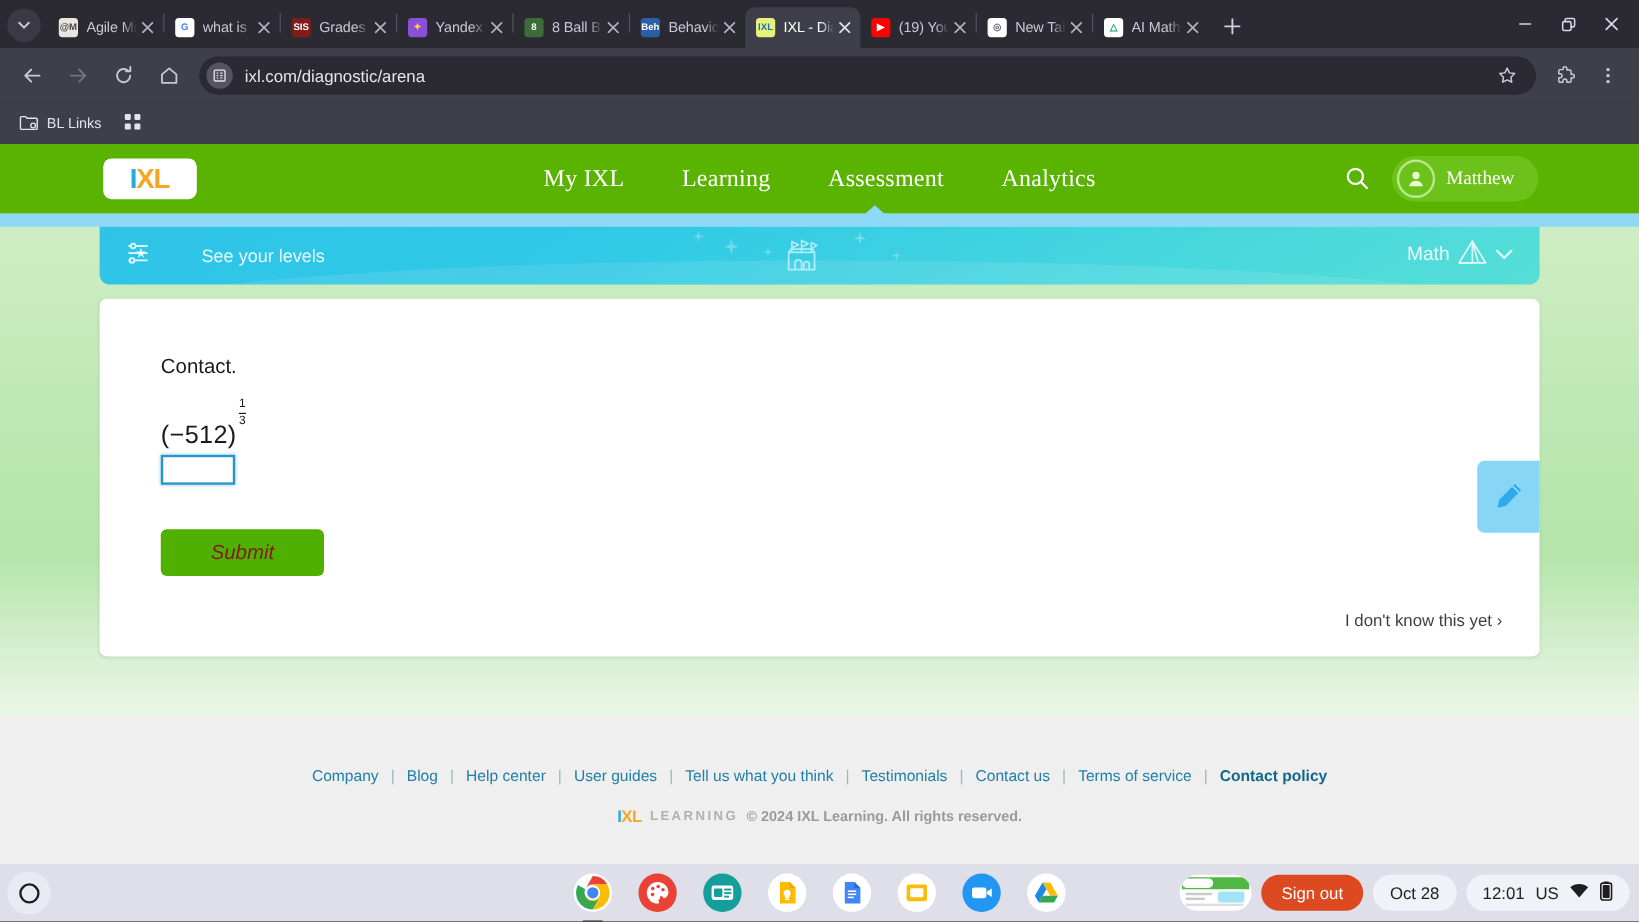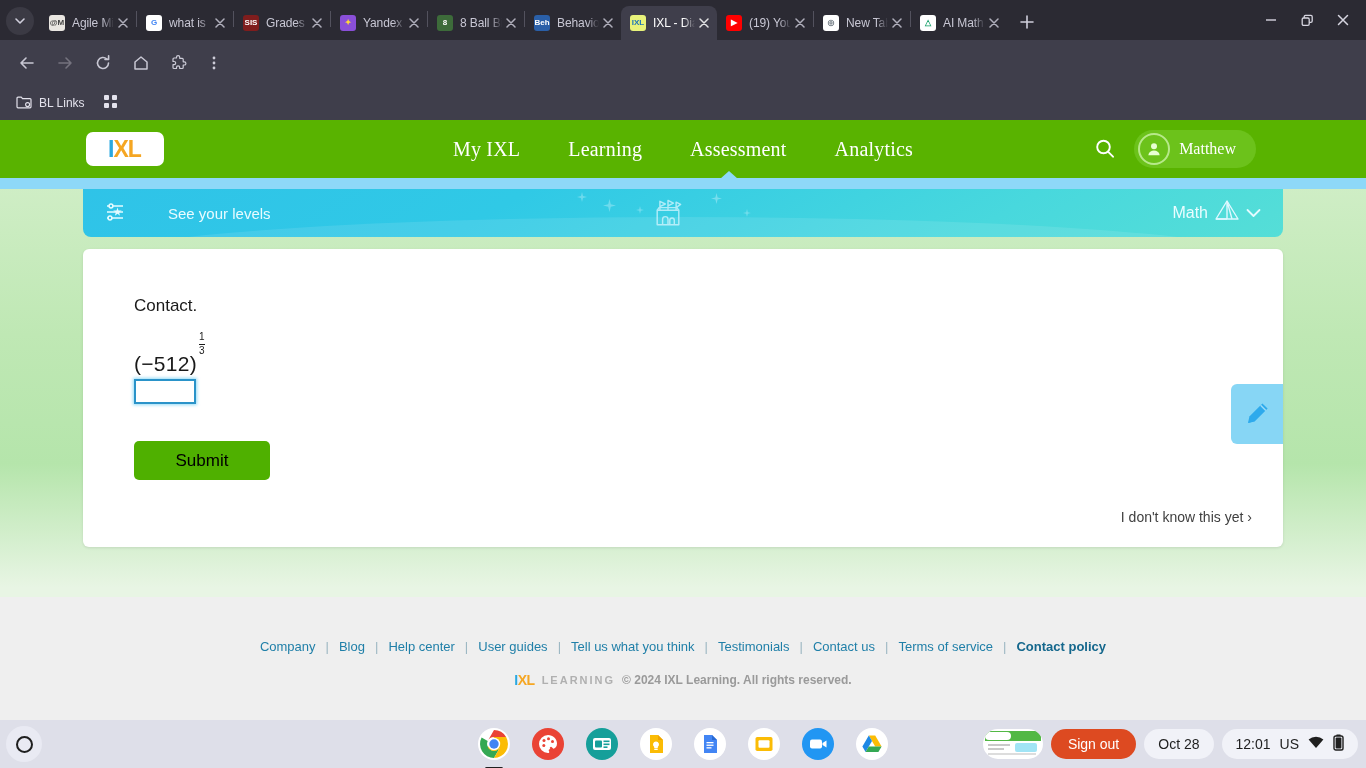--- a/index.html
+++ b/index.html
@@ -89,21 +89,21 @@
     letter-spacing: 0px; font-weight: 900; font-size: 23px; font-family: "Liberation Sans", sans-serif;
   }
   .ixllogo .i { color: #2aa8e0; }
   .ixllogo .x { color: #f5a623; margin: 0 -1px; }
   .ixllogo .l { color: #f5a623; }
   .navlinks { position:absolute; left: 0; right: 0; display: flex; justify-content: center; gap: 44px; }
   .navlink {
     color: #fff; font-size: 20px; font-family: "Liberation Serif", serif;
     letter-spacing: .2px; position: relative; padding: 4px 2px;
   }
-  .navright { margin-left: auto; display: flex; align-items: center; gap: 12px; padding-right: 110px; }
+  .navright { margin-left: auto; display: flex; align-items: center; gap: 12px; padding-right: 84px; }
   .searchbtn { width: 34px; height: 34px; display:flex;align-items:center;justify-content:center; }
   .userpill {
     background: #6cc21b; border-radius: 20px; height: 38px;
     display:flex; align-items:center; gap:9px; padding: 0 20px 0 4px;
   }
   .avatar {
     width: 32px; height: 32px; border-radius: 16px; border: 2px solid #b7e98a;
     display:flex;align-items:center;justify-content:center;
   }
   .username { color: #fff; font-size: 16px; font-family:"Liberation Serif", serif;}
@@ -148,22 +148,23 @@
   .frac .bar { display:block; height: 1px; background: #1a1a1a; margin: 1px 0; }
   .frac .den { display:block; }
   .answerbox {
     position:absolute; left: 51px; top: 130px; width: 62px; height: 25px;
     border: 2px solid #2a93c9; background: #fff;
     box-shadow: 0 0 3px 1px rgba(60,190,240,.55);
   }
   .submit {
     position:absolute; left: 51px; top: 192px; width: 136px; height: 39px;
     background: #4fb000; border-radius: 5px; border: none;
-    color: #000000; font-size: 17px; font-family:"Liberation Sans", sans-serif;
+    color: #7f1d1d; font-size: 17px; font-family:"Liberation Sans", sans-serif;
     cursor: pointer;
+    font-style: italic;
   }
   .dontknow {
     position:absolute; right: 31px; bottom: 22px;
     color: #404040; font-size: 14px; display:flex; align-items:center; gap:4px;
   }
   .pencil-tab {
     position:absolute; right: 0; top: 135px; width: 52px; height: 60px;
     background: #87d6f5; border-radius: 6px 0 0 6px;
     display:flex; align-items:center; justify-content:center;
   }
@@ -364,20 +365,34 @@
     <div class="navbtn">
       <svg width="18" height="18" viewBox="0 0 18 18">
           <path d="M14.5 9a5.5 5.5 0 1 1-1.7-4" stroke="#c9c8d4" stroke-width="1.6" fill="none" stroke-linecap="round"></path>
           <path d="M14.6 1.8v3.6h-3.6" stroke="#c9c8d4" stroke-width="1.6" fill="none" stroke-linecap="round" stroke-linejoin="round"></path>
         </svg>
     </div>
     <div class="navbtn">
       <svg width="18" height="18" viewBox="0 0 18 18">
           <path d="M3 8l6-5 6 5v7H3z" stroke="#c9c8d4" stroke-width="1.5" fill="none" stroke-linejoin="round"></path>
         </svg>
+    </div>
+    <div class="omnibox">
+      <div class="siteicon">
+        <svg width="12" height="12" viewBox="0 0 12 12">
+            <rect x="1.5" y="1.5" width="9" height="9" rx="1" stroke="#e6e5ee" stroke-width="1.1" fill="none"></rect>
+            <path d="M3.6 4h1.2M3.6 6h1.2M3.6 8h1.2M6.6 4h1.8M6.6 6h1.8M6.6 8h1.8" stroke="#e6e5ee" stroke-width="1"></path>
+          </svg>
+      </div>
+      <span class="url" title="ixl.com/diagnostic/arena">ixl.com/diagnostic/arena</span>
+      <div class="tbicon">
+        <svg width="16" height="16" viewBox="0 0 16 16">
+            <path d="M8 1.8l1.9 3.9 4.3.6-3.1 3 .7 4.2L8 11.6 4.2 13.5l.7-4.2-3.1-3 4.3-.6z" stroke="#cdccd8" stroke-width="1.2" fill="none" stroke-linejoin="round"></path>
+          </svg>
+      </div>
     </div>
     <div class="tbicon">
       <svg width="17" height="17" viewBox="0 0 17 17">
           <path d="M6.5 2.2a1.6 1.6 0 013.2 0v1.1h2.5a1 1 0 011 1v2.5h1.1a1.6 1.6 0 010 3.2h-1.1v2.5a1 1 0 01-1 1H9.7v-1.1a1.6 1.6 0 10-3.2 0v1.1H4a1 1 0 01-1-1V9.7h1.1a1.6 1.6 0 100-3.2H3V4a1 1 0 011-1h2.5z" stroke="#cdccd8" stroke-width="1.2" fill="none" stroke-linejoin="round"></path>
         </svg>
     </div>
     <div class="tbicon">
       <svg width="16" height="16" viewBox="0 0 16 16">
           <circle cx="8" cy="3" r="1.4" fill="#cdccd8"></circle>
           <circle cx="8" cy="8" r="1.4" fill="#cdccd8"></circle>

